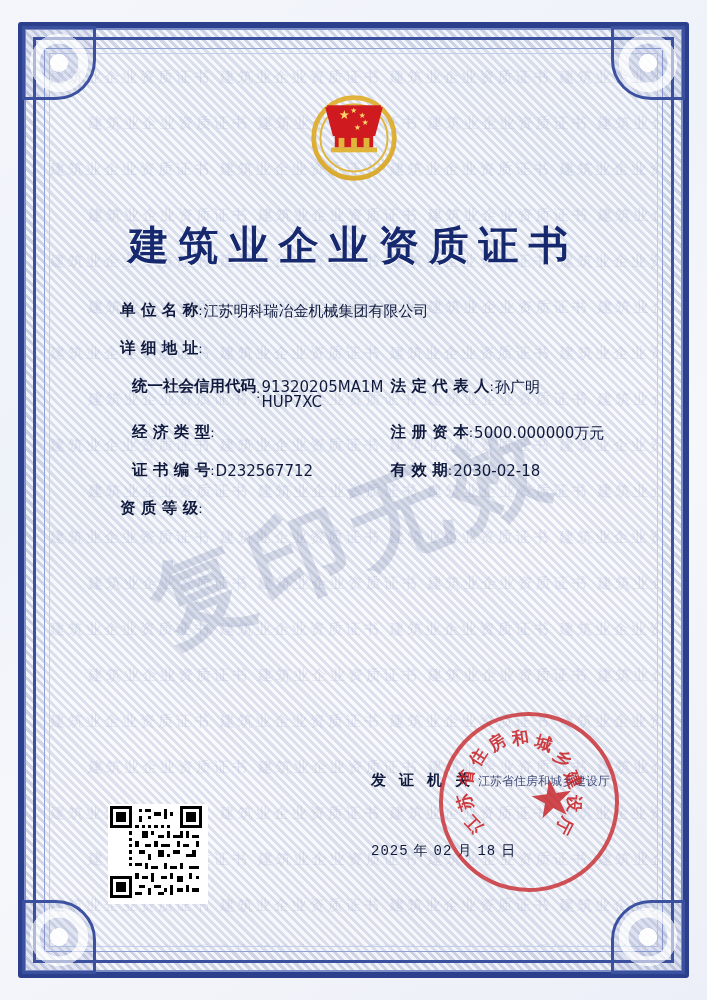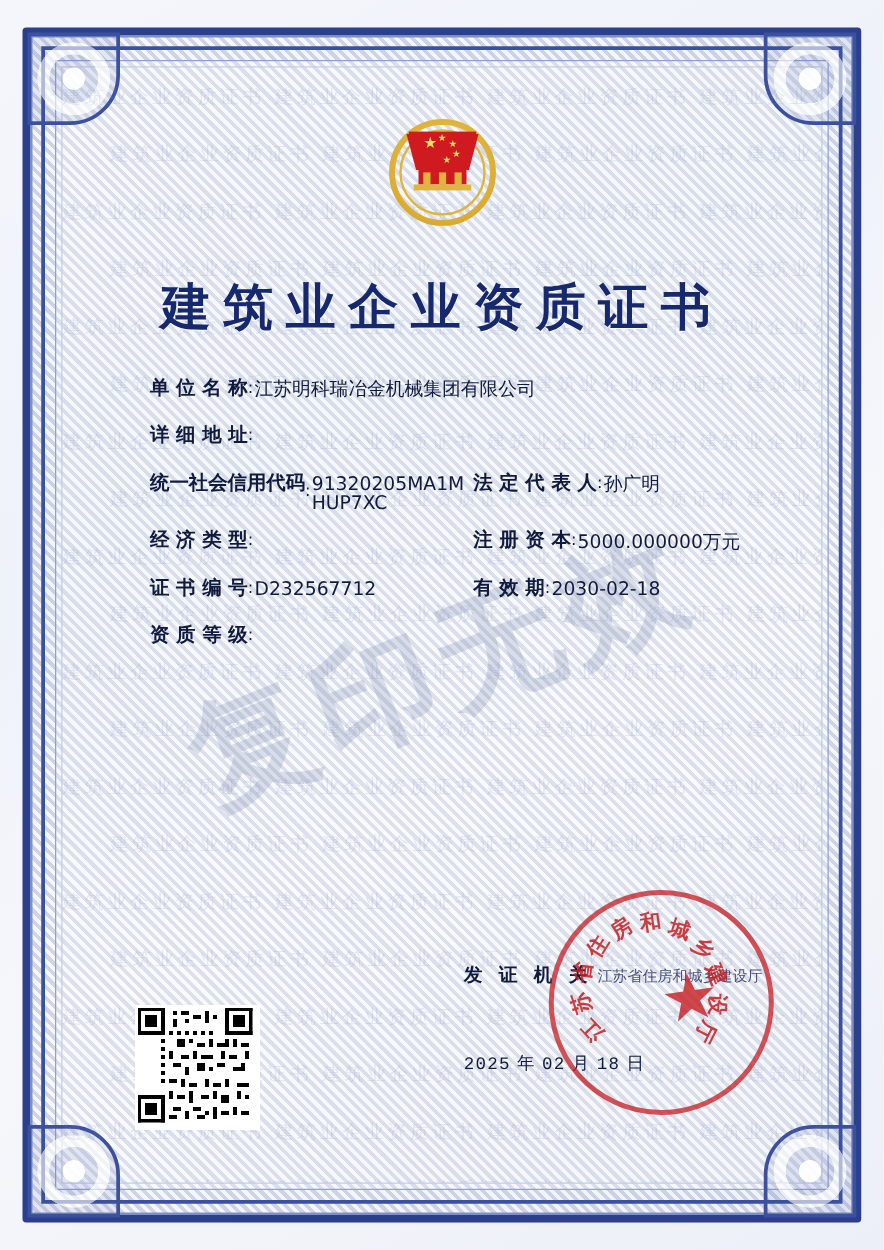--- a/index.html
+++ b/index.html
@@ -160,21 +160,21 @@
     line-height: 15px;
     padding-top: 4px;
     flex: 1 1 auto;
     word-break: break-all;
   }
   .pair {
     display: flex;
     align-items: flex-start;
   }
   .grow { flex: 1 1 auto; }
-  .w-half { width: 50%; }
+  .w-half { width: 50%; margin-left: 12px; }
 
   
   .qr {
     position: absolute;
     left: 108px;
     bottom: 96px;
     width: 96px;
     height: 96px;
     background: #ffffff;
     padding: 2px;

